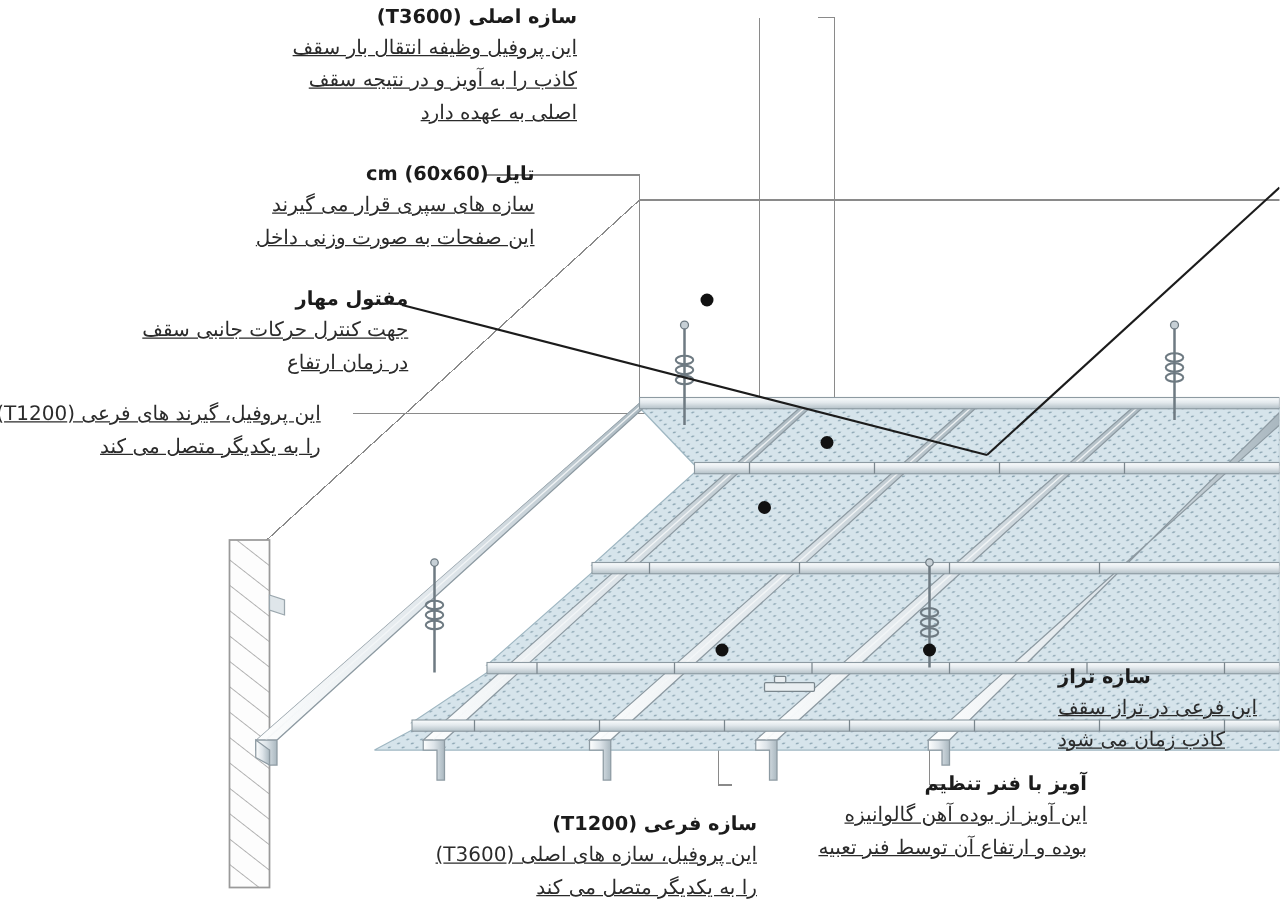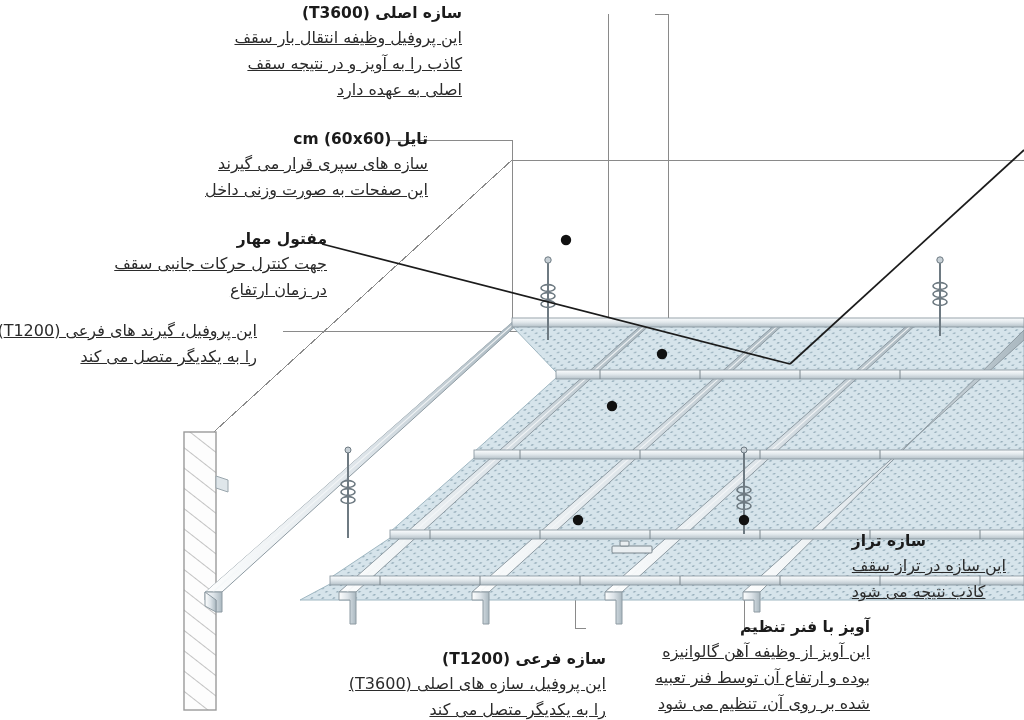--- a/index.html
+++ b/index.html
@@ -267,35 +267,34 @@
   <div class="callout" id="co-t600">
     <div class="c-body">
       <div>این پروفیل، گیرند های فرعی (T1200)</div>
       <div>را به یکدیگر متصل می کند</div>
     </div>
   </div>
 
   <div class="callout" id="co-level">
     <div class="c-title">سازه تراز</div>
     <div class="c-body">
-      <div>این سازه در تراز سقف</div>
-      <div>کاذب نتیجه می شود</div>
+      <div>این فرعی در تراز سقف</div>
+      <div>کاذب زمان می شود</div>
     </div>
   </div>
 
   <div class="callout" id="co-t1200">
     <div class="c-title">سازه فرعی (T1200)</div>
     <div class="c-body">
       <div>این پروفیل، سازه های اصلی (T3600)</div>
       <div>را به یکدیگر متصل می کند</div>
     </div>
   </div>
 
   <div class="callout" id="co-spring">
     <div class="c-title">آویز با فنر تنظیم</div>
     <div class="c-body">
-      <div>این آویز از وظیفه آهن گالوانیزه</div>
+      <div>این آویز از بوده آهن گالوانیزه</div>
       <div>بوده و ارتفاع آن توسط فنر تعبیه</div>
-      <div>شده بر روی آن، تنظیم می شود</div>
     </div>
   </div>
 
 </div>
 
 </body></html>

